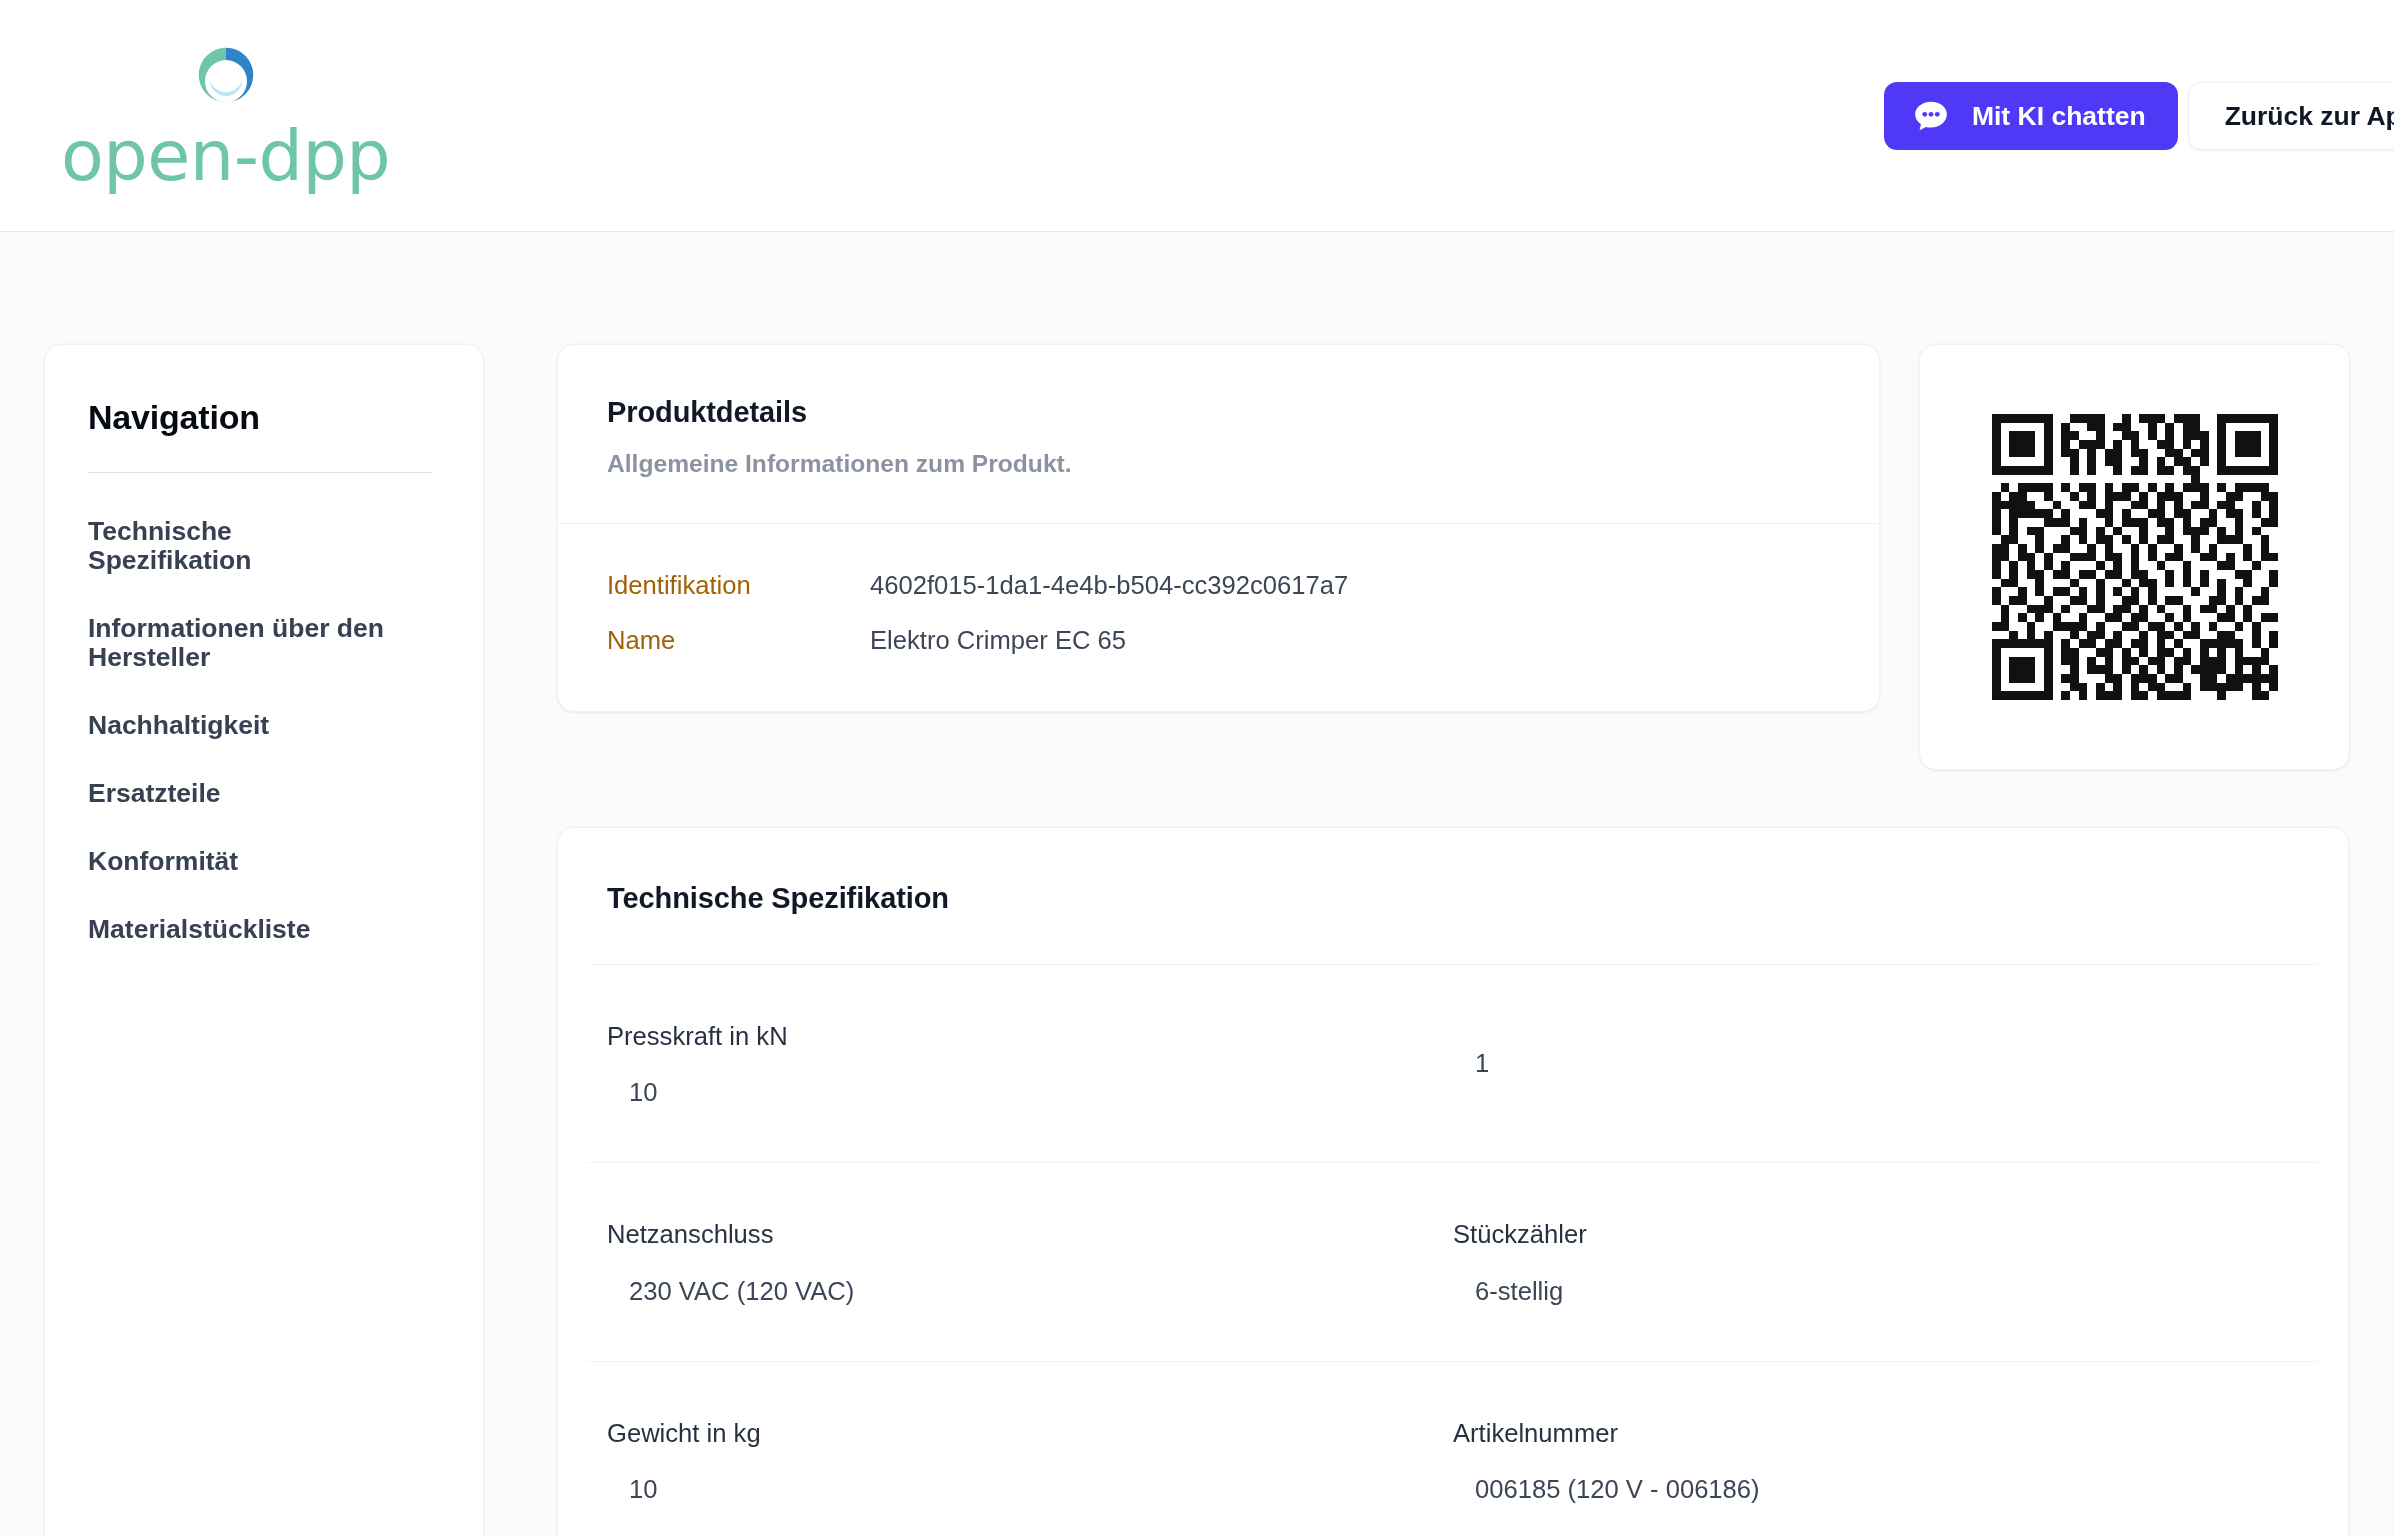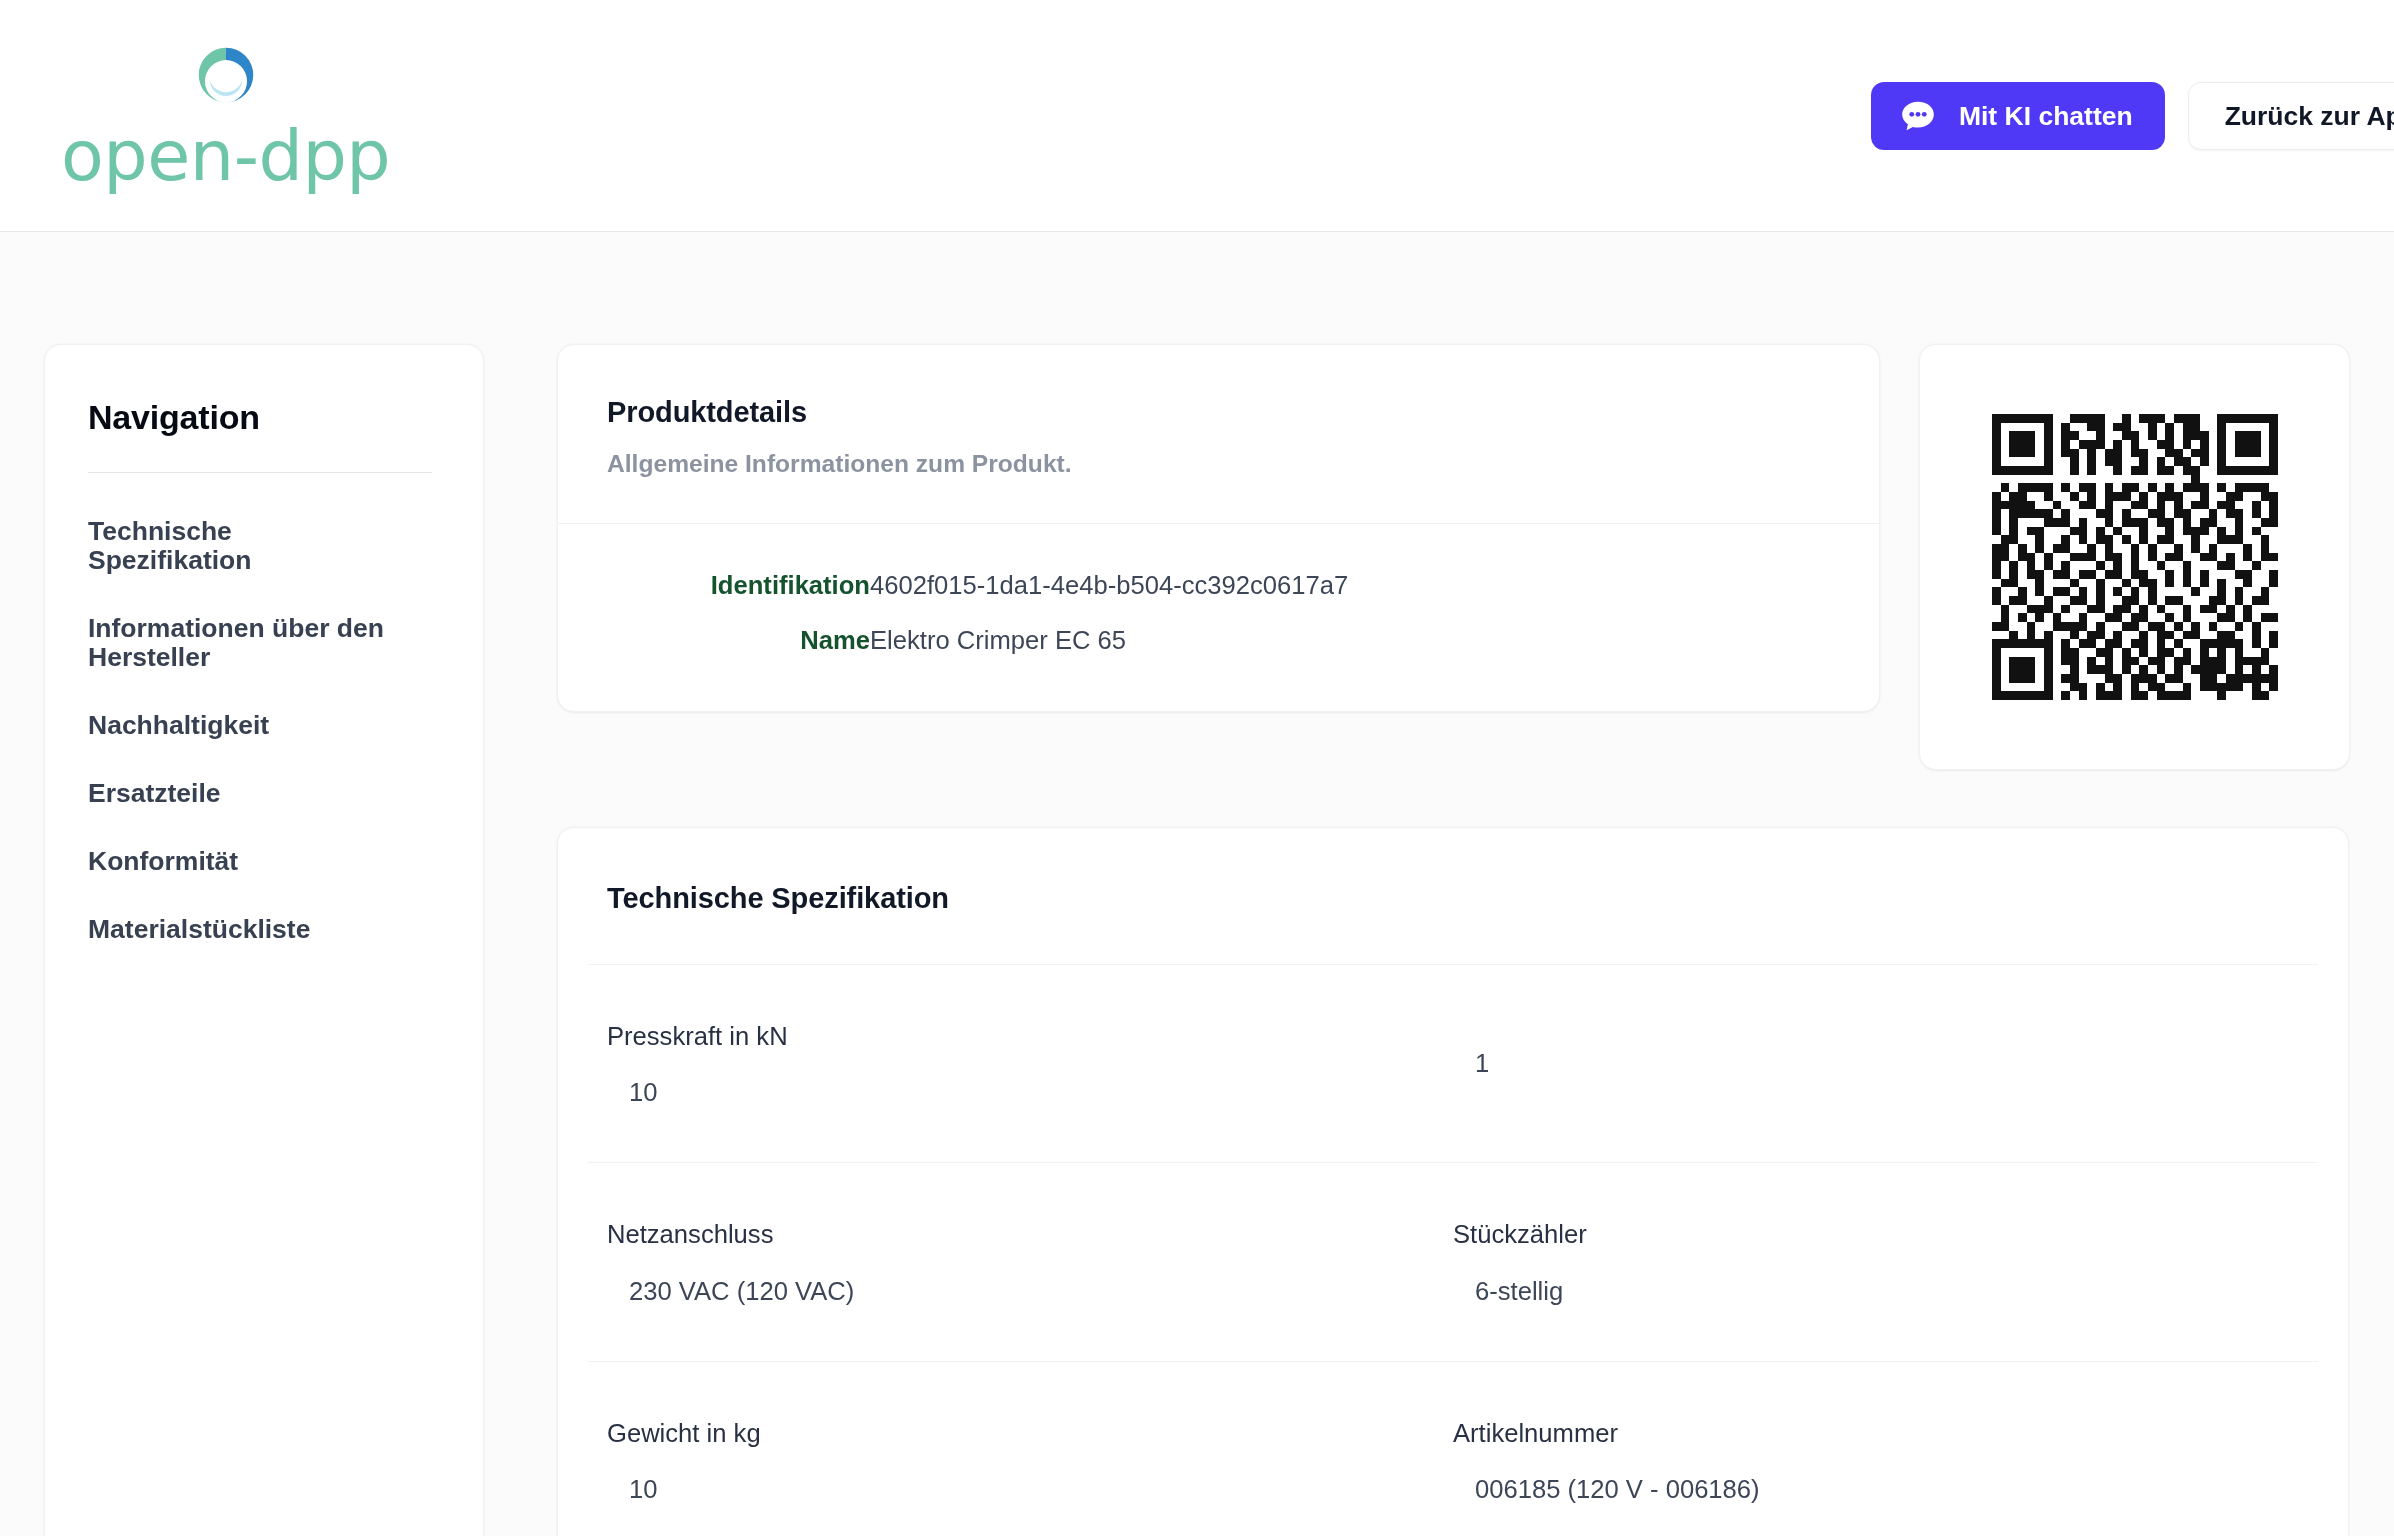--- a/index.html
+++ b/index.html
@@ -54,21 +54,21 @@
     padding-left: 44px;
   }
 
   .header-actions {
     position: absolute;
     right: 0;
     top: 0;
     height: 232px;
     display: flex;
     align-items: center;
-    gap: 23px;
+    gap: 10px;
     padding-right: 0;
   }
 
   .btn-chat {
     display: flex;
     align-items: center;
     gap: 21px;
     background: #4F39F6;
     color: #FFFFFF;
     border: none;
@@ -185,23 +185,22 @@
   .product-divider { height: 0.9px; background: #F0F1F3; }
 
   .kv-list { padding: 34px 0 42px 0; }
 
   .kv-row { display: flex; align-items: baseline; padding: 13.2px 49px; }
 
   .kv-key {
     width: 263px;
     flex: none;
     font-size: 25.6px;
-    font-weight: 700;
-    color: #14532d;
-    text-align: right;
+    font-weight: 400;
+    color: #a16207;
   }
 
   .kv-val {
     font-size: 25.6px;
     font-weight: 400;
     color: #3C4657;
   }
 
   
   .qr-card {

